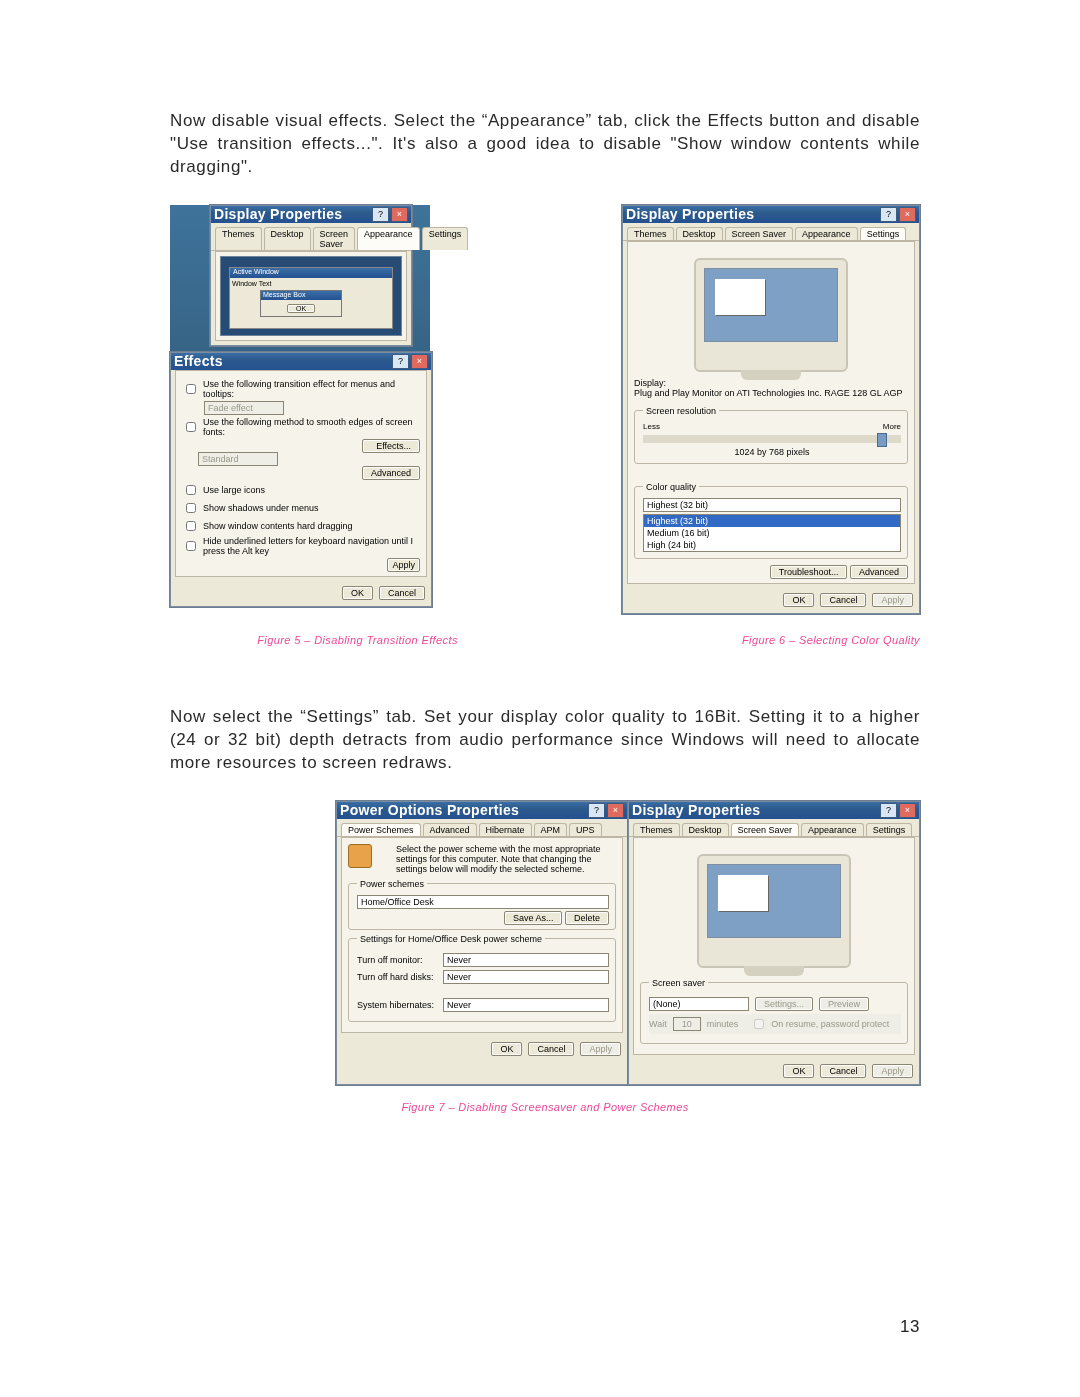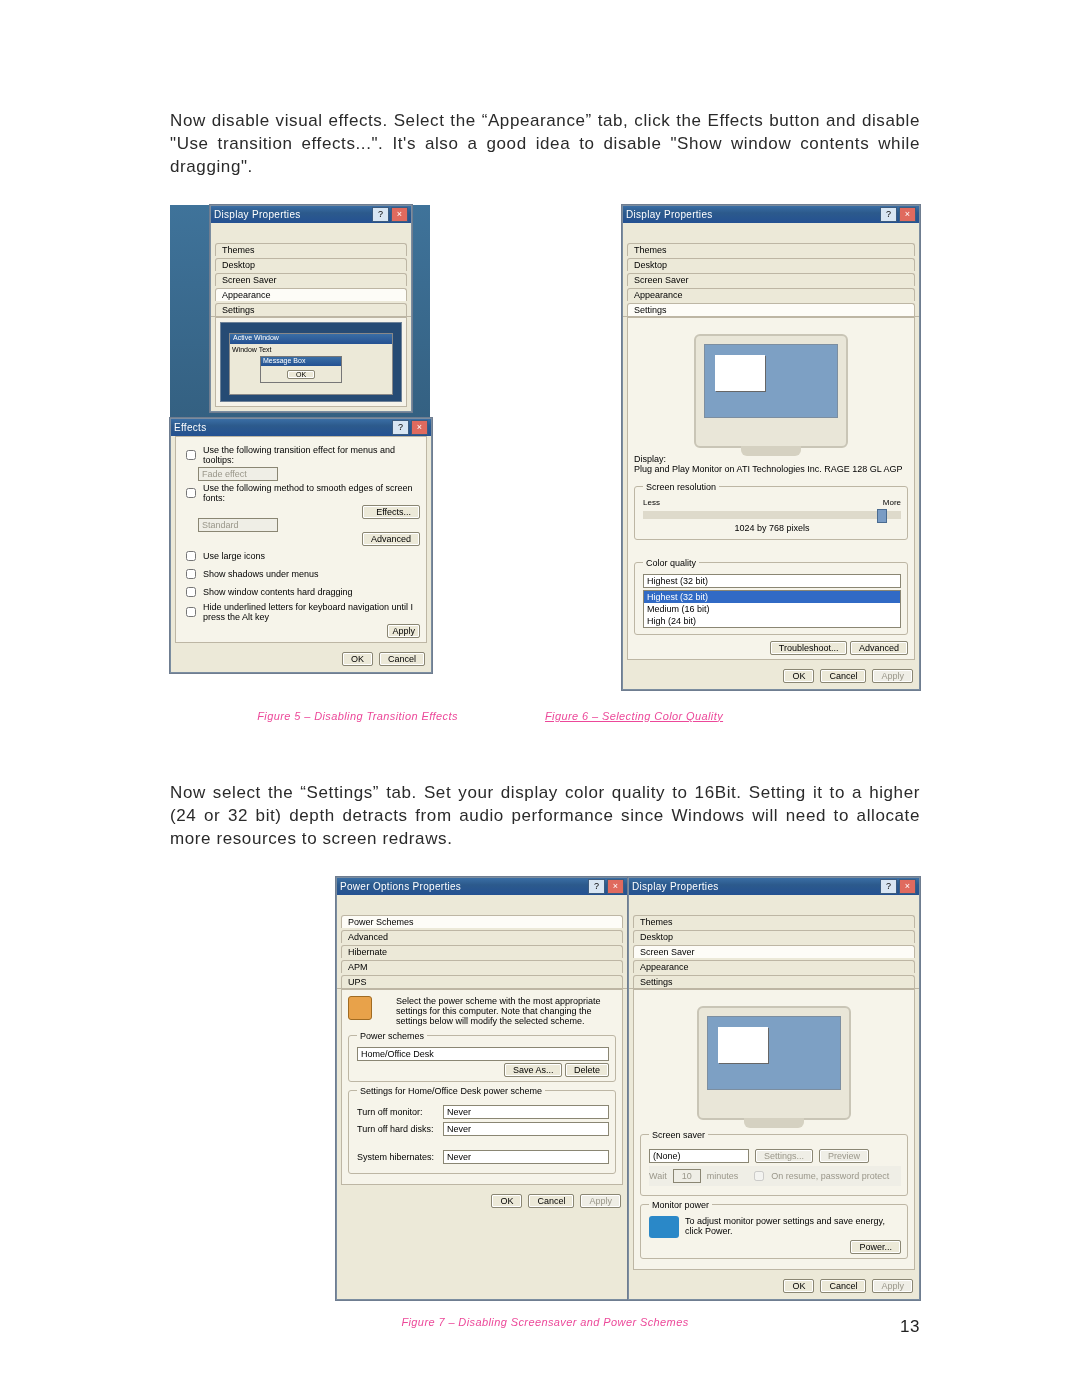--- a/index.html
+++ b/index.html
@@ -38,58 +38,57 @@
     text-align: center;
     width: 100%;
   }
   .caption-row {
     display: flex;
     justify-content: space-between;
     margin-top: 20px;
     margin-bottom: 60px;
   }
   .caption-left  { flex:1; text-align:center; }
-  .caption-right { flex:1; text-align:left;text-decoration:underline; }
+  .caption-right { flex:1; text-align:right; }
 
   
   .win {
     background:#ece9d8;
     border:1px solid #7b8da0;
     box-shadow: 0 0 0 1px #6f7d90;
     font-size:9px;
     color:#000;
   }
   .titlebar {
     height:17px;
     background: linear-gradient(#3a6ea5,#2c5a8c 40%,#245192);
     display:flex; align-items:center;
     padding:0 3px;
     justify-content:space-between;
   }
   .title {
     color:#fff;
-    font-weight:normal;
-    font-size:10px;
+    font-weight:bold;
+    font-size:14px;
     letter-spacing:.3px;
   }
   .titlebtns { display:flex; gap:2px; }
   .twbtn {
     width:15px;height:13px;border:1px solid #3c5c80;
     background:#d9e6f3;
     display:flex;align-items:center;justify-content:center;
     font-size:9px;line-height:9px;
   }
   .twbtn.red {background:#e06a5e;color:#fff;}
   .tabs {
     display:flex; gap:2px;
-    padding:20px 4px 0 4px;
+    padding:4px 4px 0 4px;
     background:#ece9d8;
     border-bottom:1px solid #bdb6a4;
     font-size:9px;
-    flex-direction:column;
   }
   .tab {
     border:1px solid #bdb6a4;
     border-bottom:none;
     padding:1px 6px;
     background:#ece9d8;
     border-radius:3px 3px 0 0;
   }
   .tab.active {
     background:#fdfcf7;
@@ -254,21 +253,21 @@
             <div class="titlebtns">
               <div class="twbtn">?</div>
               <div class="twbtn red">×</div>
             </div>
           </div>
           <div class="dlg-inner">
             <label class="ck">
                 <input type="checkbox" style="">
                 <span>Use the following transition effect for menus and tooltips:</span>
               </label>
-            <div class="textbox disabled" style="width:80px;margin-left:16px">Fade effect</div>
+            <div class="textbox disabled" style="width:80px;margin-left:22px">Fade effect</div>
             <label class="ck">
                 <input type="checkbox" style="">
                 <span>Use the following method to smooth edges of screen fonts:</span>
               </label>
             <div style="display:flex;justify-content:space-between;align-items:center">
               <div class="textbox disabled" style="width:80px;margin-left:16px">Standard</div>
               <div style="text-align:right">
                 <div class="btn">Effects...</div><br>
                 <div class="btn" style="margin-top:3px">Advanced</div>
               </div>
@@ -452,30 +451,20 @@
           <div class="formline disabled" style="color:#9a978a">
             <span>Wait</span>
             <span class="textbox disabled" style="width:28px;text-align:center">10</span>
             <span>minutes</span>
             <label class="ck" style="margin-left:6px">
                 <input type="checkbox" disabled="" style="">
                 <span>On resume, password protect</span>
               </label>
           </div>
         </fieldset>
-        <fieldset>
-          <legend>Monitor power</legend>
-          <div style="display:flex;gap:6px;align-items:flex-start">
-            <span style="width:30px;height:22px;background:#2a88c8;border-radius:3px;display:inline-block"></span>
-            <div style="flex:1;font-size:9px;line-height:1.15">To adjust monitor power settings and save energy, click Power.</div>
-          </div>
-          <div style="text-align:right;margin-top:4px">
-            <span class="btn">Power...</span>
-          </div>
-        </fieldset>
       </div>
       <div class="btn-row">
         <span class="btn">OK</span>
         <span class="btn">Cancel</span>
         <span class="btn disabled">Apply</span>
       </div>
     </div>
 
   </div>
 

